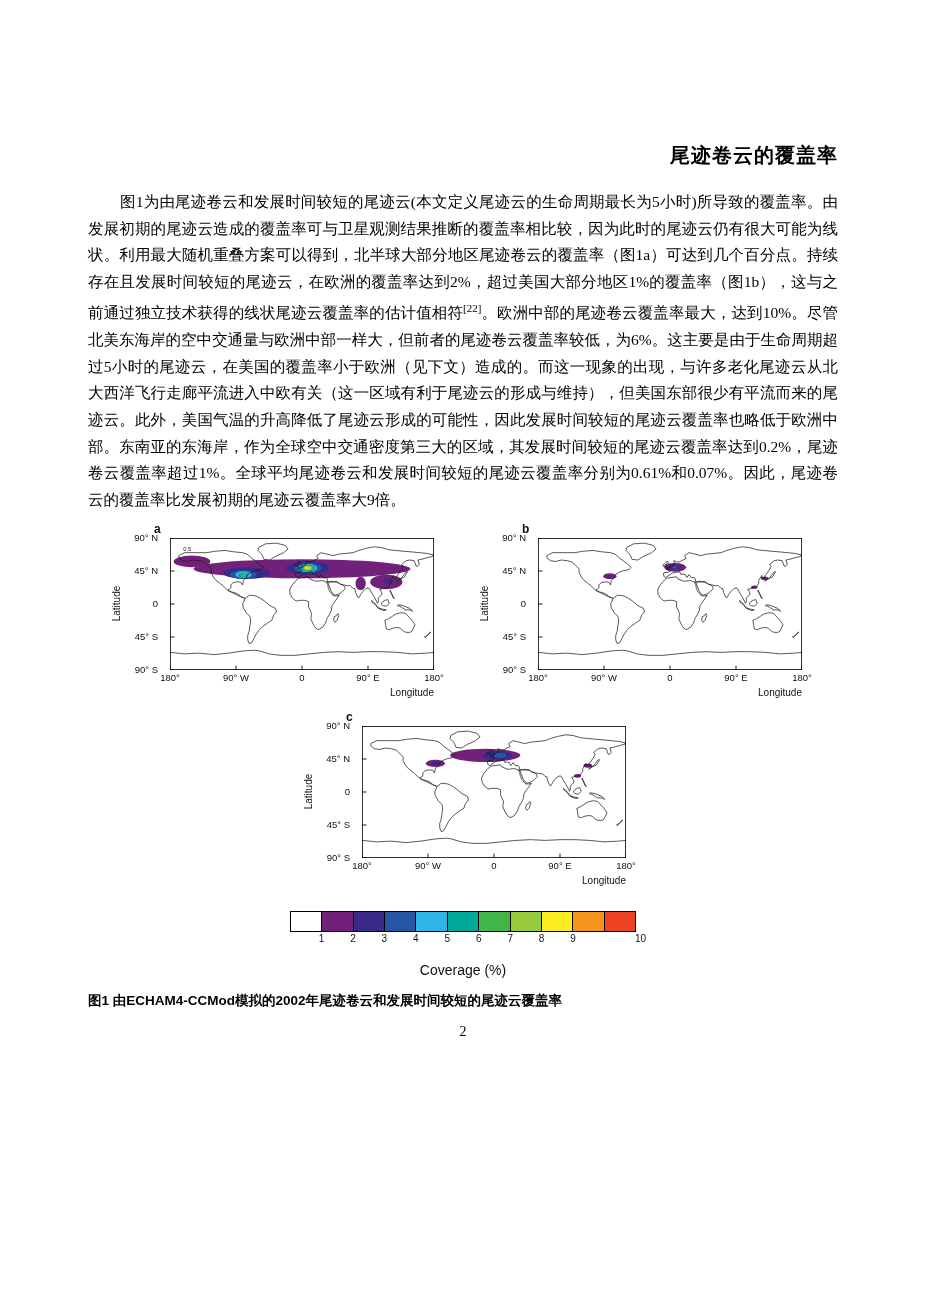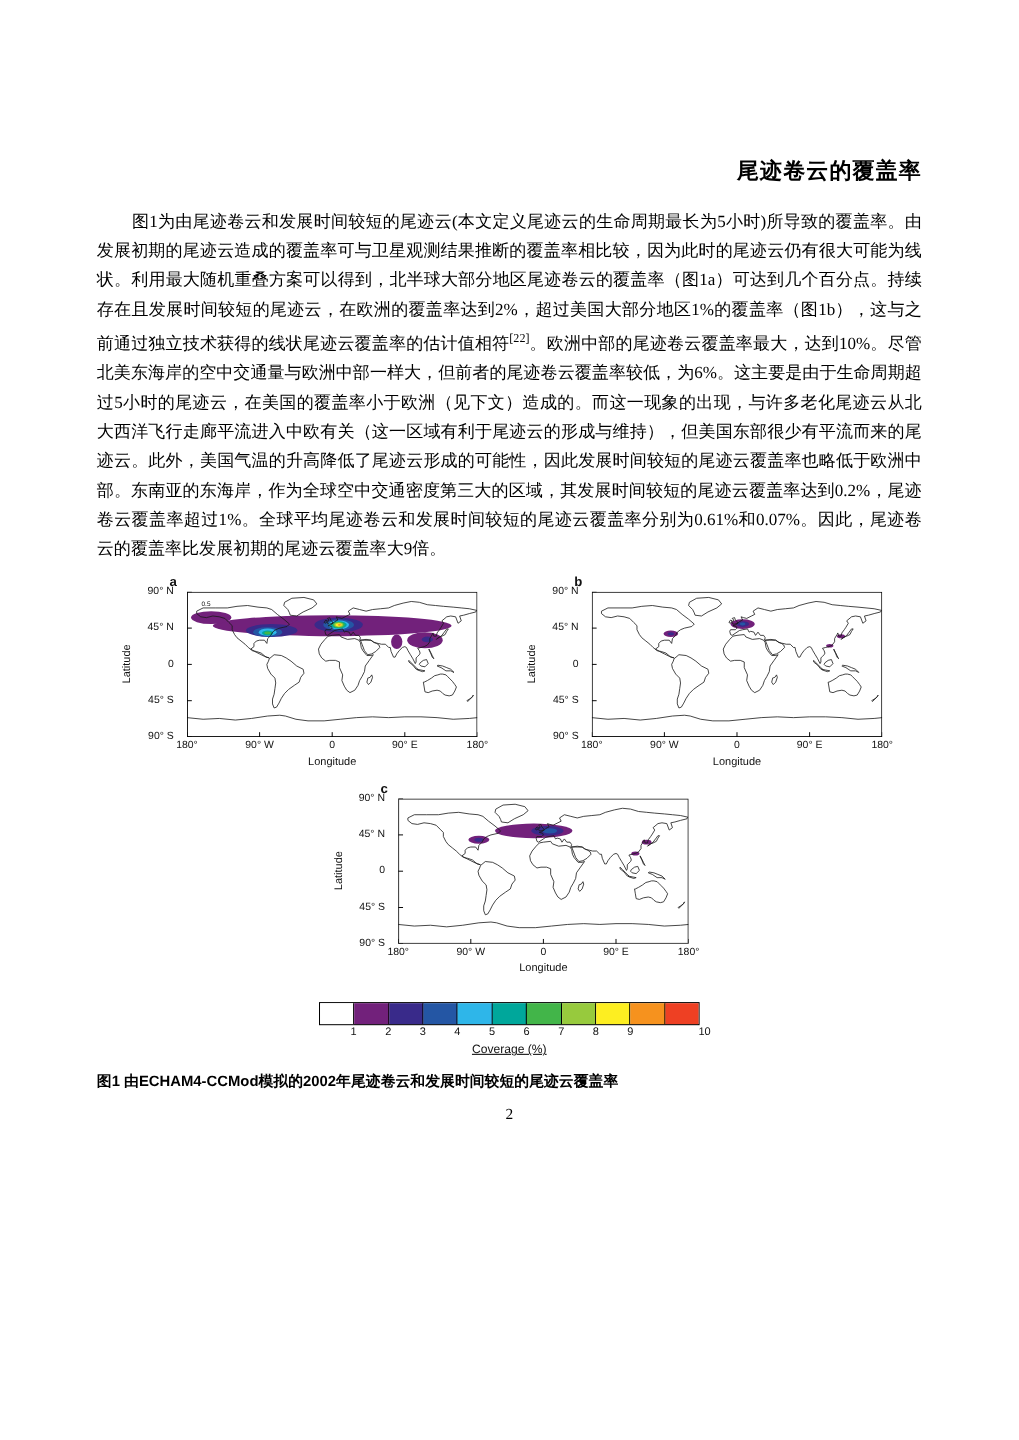--- a/index.html
+++ b/index.html
@@ -20,29 +20,29 @@
   .panel-b{margin-left:22px;}
 
   .map-panel{position:relative;width:346px;height:186px;flex:none;
         font-family:"Liberation Sans","DejaVu Sans",sans-serif;color:#111;}
   .panel-letter{position:absolute;left:56px;top:-3px;font-size:12px;font-weight:700;}
   .map-svg{position:absolute;left:72px;top:13px;width:264px;height:132px;display:block;}
   .ax-y{position:absolute;left:-32px;top:73px;width:100px;text-align:center;font-size:10px;
         transform:rotate(-90deg);}
   .lat-lab{position:absolute;left:16px;width:44px;text-align:right;font-size:9.5px;}
   .lon-lab{position:absolute;top:147px;width:56px;text-align:center;font-size:9.5px;}
-  .ax-x{position:absolute;left:72px;top:162px;width:264px;text-align:center;font-size:10px;}
+  .ax-x{position:absolute;left:72px;top:162px;width:264px;text-align:right;font-size:10px;}
 
   .cbar-wrap{width:346px;margin:12px auto 0;font-family:"Liberation Sans","DejaVu Sans",sans-serif;}
   .cbar{display:flex;height:19px;border:1px solid #000;}
   .cbar-seg{flex:1 1 auto;border-right:1px solid #000;}
   .cbar-seg:last-child{border-right:0;}
   .cbar-ticks{position:relative;height:15px;font-size:10px;color:#111;}
   .cbar-tick{position:absolute;top:1px;transform:translateX(-50%);}
-  .cbar-label{text-align:center;font-size:11px;margin-top:1px;color:#111;text-decoration:underline;}
+  .cbar-label{text-align:center;font-size:14px;margin-top:15px;color:#111;}
 
   .cap-title{margin:14px 0 0;font-weight:700;font-size:13.5px;
         font-family:"Liberation Sans","DejaVu Sans",sans-serif;}
   .cap-body{margin:9px auto 0;width:744px;font-weight:700;font-size:12.5px;line-height:27px;
         text-align:justify;text-align-last:center;
         font-family:"Liberation Sans","DejaVu Sans",sans-serif;}
   .page-number{margin-top:14px;text-align:center;font-size:14px;}
 </style>
 </head>
 <body>

